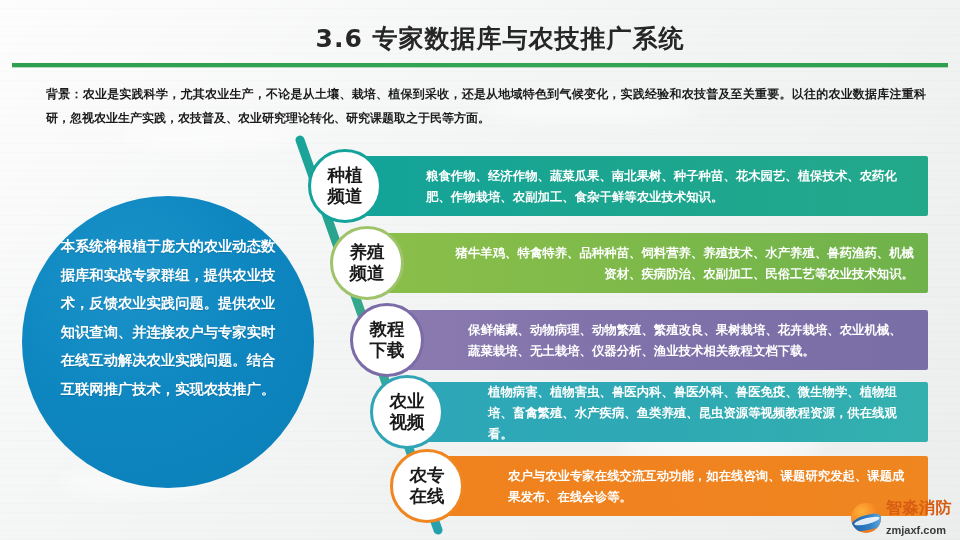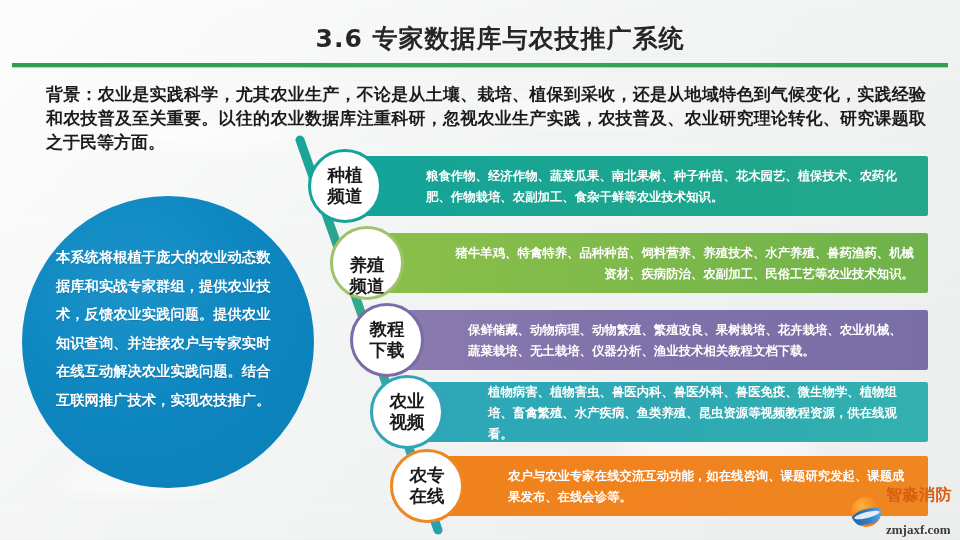--- a/index.html
+++ b/index.html
@@ -36,38 +36,38 @@
   }
   #title-rule-thin{
     position:absolute; left:12px; top:67px; width:936px; height:1px;
     background:rgba(47,158,78,.35);
   }
 
   
   #bg-para{
     position:absolute; left:46px; top:82px; width:880px;
     font-family:"DejaVu Sans","Liberation Sans",sans-serif;
-    font-size:17px; font-weight:bold; color:#1b1b1b;
+    font-size:12px; font-weight:bold; color:#1b1b1b;
     line-height:24px; text-align:justify;
   }
 
   
   #circle-panel{
     position:absolute; left:22px; top:196px;
     width:292px; height:292px; border-radius:50%;
     background:radial-gradient(circle at 36% 30%, #1b93c9 0%, #0e86c0 45%, #0b7fb8 100%);
     box-shadow:0 0 0 0 rgba(0,0,0,0);
   }
   #circle-text{
-    position:absolute; left:34px; top:48px; width:224px;
+    position:absolute; left:34px; top:36px; width:224px;
     color:#ffffff;
-    font-family:Liberation Mono, monospace;
+    font-family:Liberation Serif, serif;
     font-weight:bold;
     font-size:14.3px; line-height:28.5px;
-    text-align:left;
+    text-align:center;
     text-shadow:0 1px 1px rgba(0,0,0,.12);
   }
 
   
   #spine{ position:absolute; left:0; top:0; width:960px; height:540px; pointer-events:none; }
 
   
   .row{ position:absolute; height:60px; }
   .bar{
     position:absolute; left:0; top:0; height:100%;
@@ -93,21 +93,21 @@
     z-index:4;
   }
 
   
   #row-1{ left:330px; top:156px; width:598px; }
   #row-1 .bar{ width:598px; background:linear-gradient(90deg,#12a39b 0%,#1aa591 38%,#23a88a 100%); }
   #row-1 .badge{ left:-22px; border:3px solid #13a39a; }
 
   #row-2{ left:352px; top:233px; width:576px; }
   #row-2 .bar{ width:576px; background:linear-gradient(90deg,#8cbf4a 0%,#7fba4a 45%,#6fb24b 100%);text-align:right; }
-  #row-2 .badge{ left:-22px; border:3px solid #9ec36a;align-items:flex-end; }
+  #row-2 .badge{ left:-22px; border:3px solid #9ec36a; }
 
   #row-3{ left:372px; top:310px; width:556px; }
   #row-3 .bar{ width:556px; background:linear-gradient(90deg,#8b7bb0 0%,#7f71a9 50%,#7a6ea6 100%); }
   #row-3 .badge{ left:-22px; border:3px solid #7b6ba6; }
 
   #row-4{ left:392px; top:382px; width:536px; }
   #row-4 .bar{ width:536px; background:linear-gradient(90deg,#2da7b8 0%,#2ea9b4 50%,#33b0ae 100%); }
   #row-4 .badge{ left:-22px; border:3px solid #2fa5b6;text-align:center; }
 
   #row-5{ left:412px; top:456px; width:516px; }
@@ -136,22 +136,22 @@
     background:#ffffff; opacity:.85;
     border-radius:50%;
     transform:rotate(-14deg);
   }
   #wm-text{ display:flex; flex-direction:column; line-height:1; }
   #wm-cn{
     font-family:"DejaVu Sans","Liberation Sans",sans-serif;
     font-size:16px; font-weight:bold; color:#d85b12; letter-spacing:.5px;
   }
   #wm-url{
-    font-family:Liberation Serif, serif;
-    font-size:13px; font-weight:bold; color:#3a3a3a; margin-top:20px;
+    font-family:Liberation Sans, sans-serif;
+    font-size:11px; font-weight:bold; color:#3a3a3a; margin-top:9px;
   }
 </style>
 </head>
 <body>
 
 <div id="slide">
 
   <div class="blotch" style="left:120px;top:120px;width:180px;height:30px;"></div>
   <div class="blotch" style="left:480px;top:96px;width:220px;height:26px;"></div>
   <div class="blotch" style="left:620px;top:430px;width:200px;height:34px;"></div>

